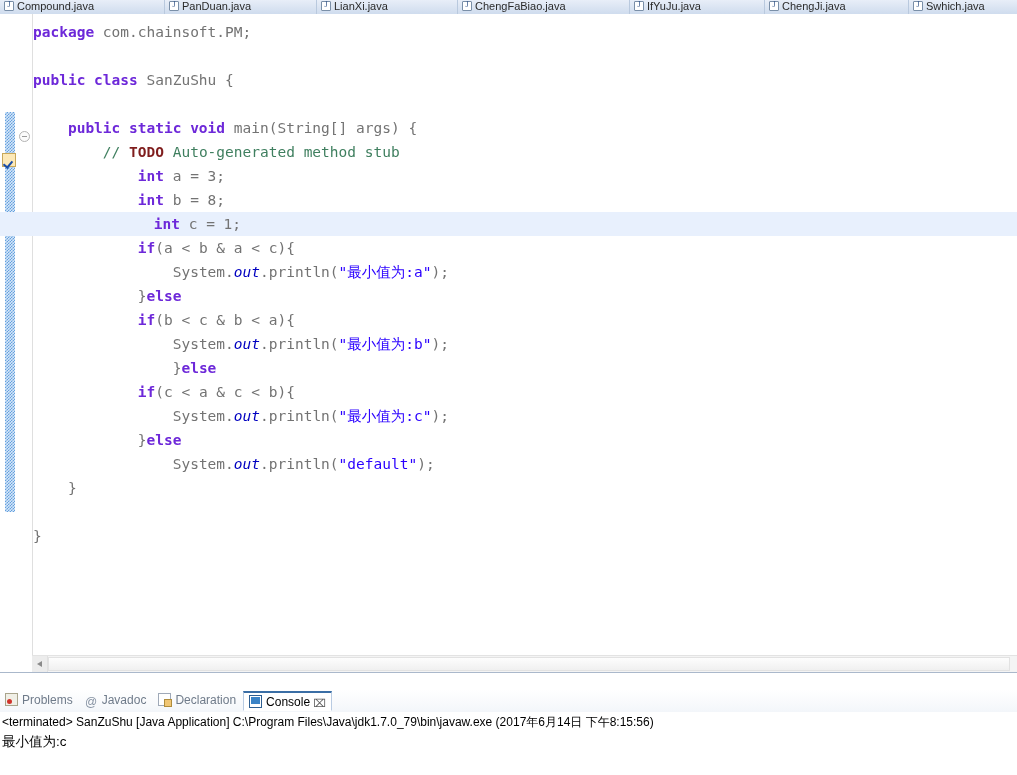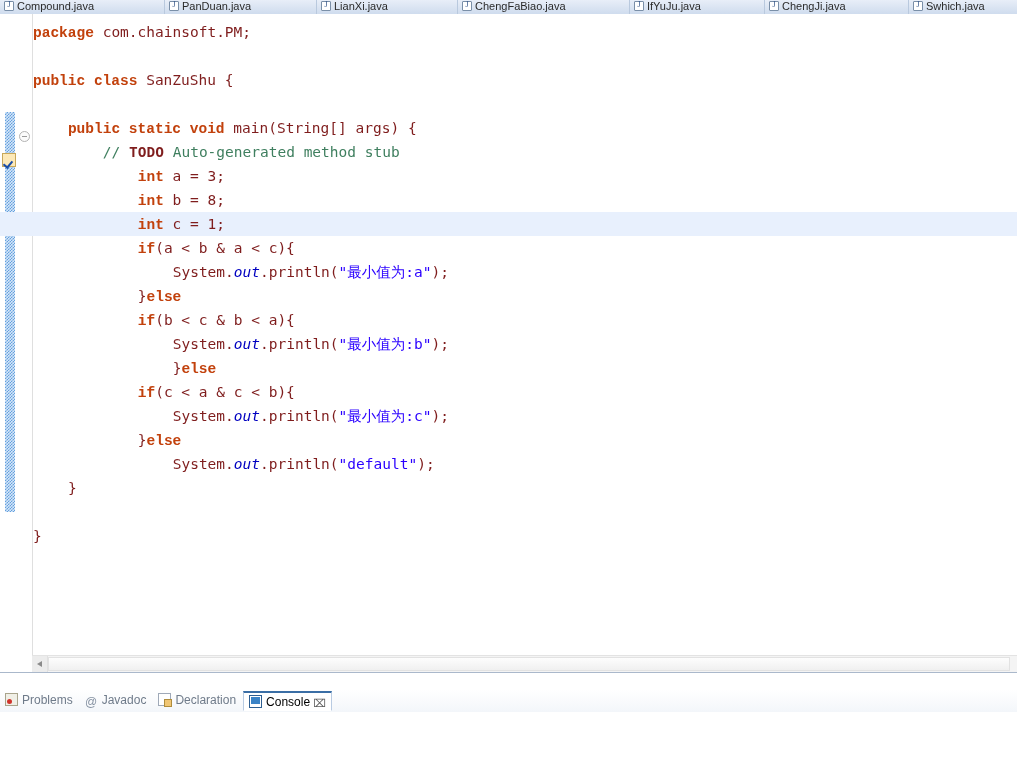--- a/index.html
+++ b/index.html
@@ -155,28 +155,28 @@
     box-sizing: border-box;
   }
   .code .ln {
     display: block;
     height: 24px;
     padding-left: 1px;
   }
   .code .ln.current {
     background: #e8f0fd;
     margin-left: -32px;
-    padding-left: 33px;
-  }
-  .k  { color: #c2410c; font-weight: bold; font-family: Liberation Mono, monospace; }   
+    padding-left: 49px;
+  }
+  .k  { color: #6d28d9; font-weight: bold; }   
   .cm { color: #3f7f5f; }                      
   .ct { color: #7f1d1d; font-weight: bold; }   
   .st { color: #2a00ff; }                      
   .fl { color: #0000c0; font-style: italic; margin-top: 24px; }  
-  .pl { color: #7f1d1d; }                      
+  .pl { color: #737373; }                      
 
   
   .hscroll {
     position: absolute;
     left: 32px; top: 655px;
     width: 985px;
     height: 16px;
     background: #f4f4f4;
     border-top: 1px solid #e3e3e3;
     border-bottom: 1px solid #dcdcdc;
@@ -357,16 +357,18 @@
   <div class="hscroll">
     <div class="arrow-left"></div>
     <div class="thumb"></div>
   </div>
 
   <div class="panel-gap"></div>
 
   <div class="viewstack">
     <div class="viewtabs" id="viewtabs"><div class="viewtab"><span class="tico ico-problems"></span><span>Problems</span></div><div class="viewtab"><span class="tico ico-javadoc"></span><span>Javadoc</span></div><div class="viewtab"><span class="tico ico-declaration"></span><span>Declaration</span></div><div class="viewtab active"><span class="tico ico-console"></span><span>Console</span><span class="close-x">⌧</span></div></div>
     <div class="console-body">
+      <span class="console-line">&lt;terminated&gt; SanZuShu [Java Application] C:\Program Files\Java\jdk1.7.0_79\bin\javaw.exe (2017年6月14日 下午8:15:56)</span>
+      <span class="console-line out">最小值为:c</span>
     </div>
   </div>
 
 </div>
 
 </body></html>

